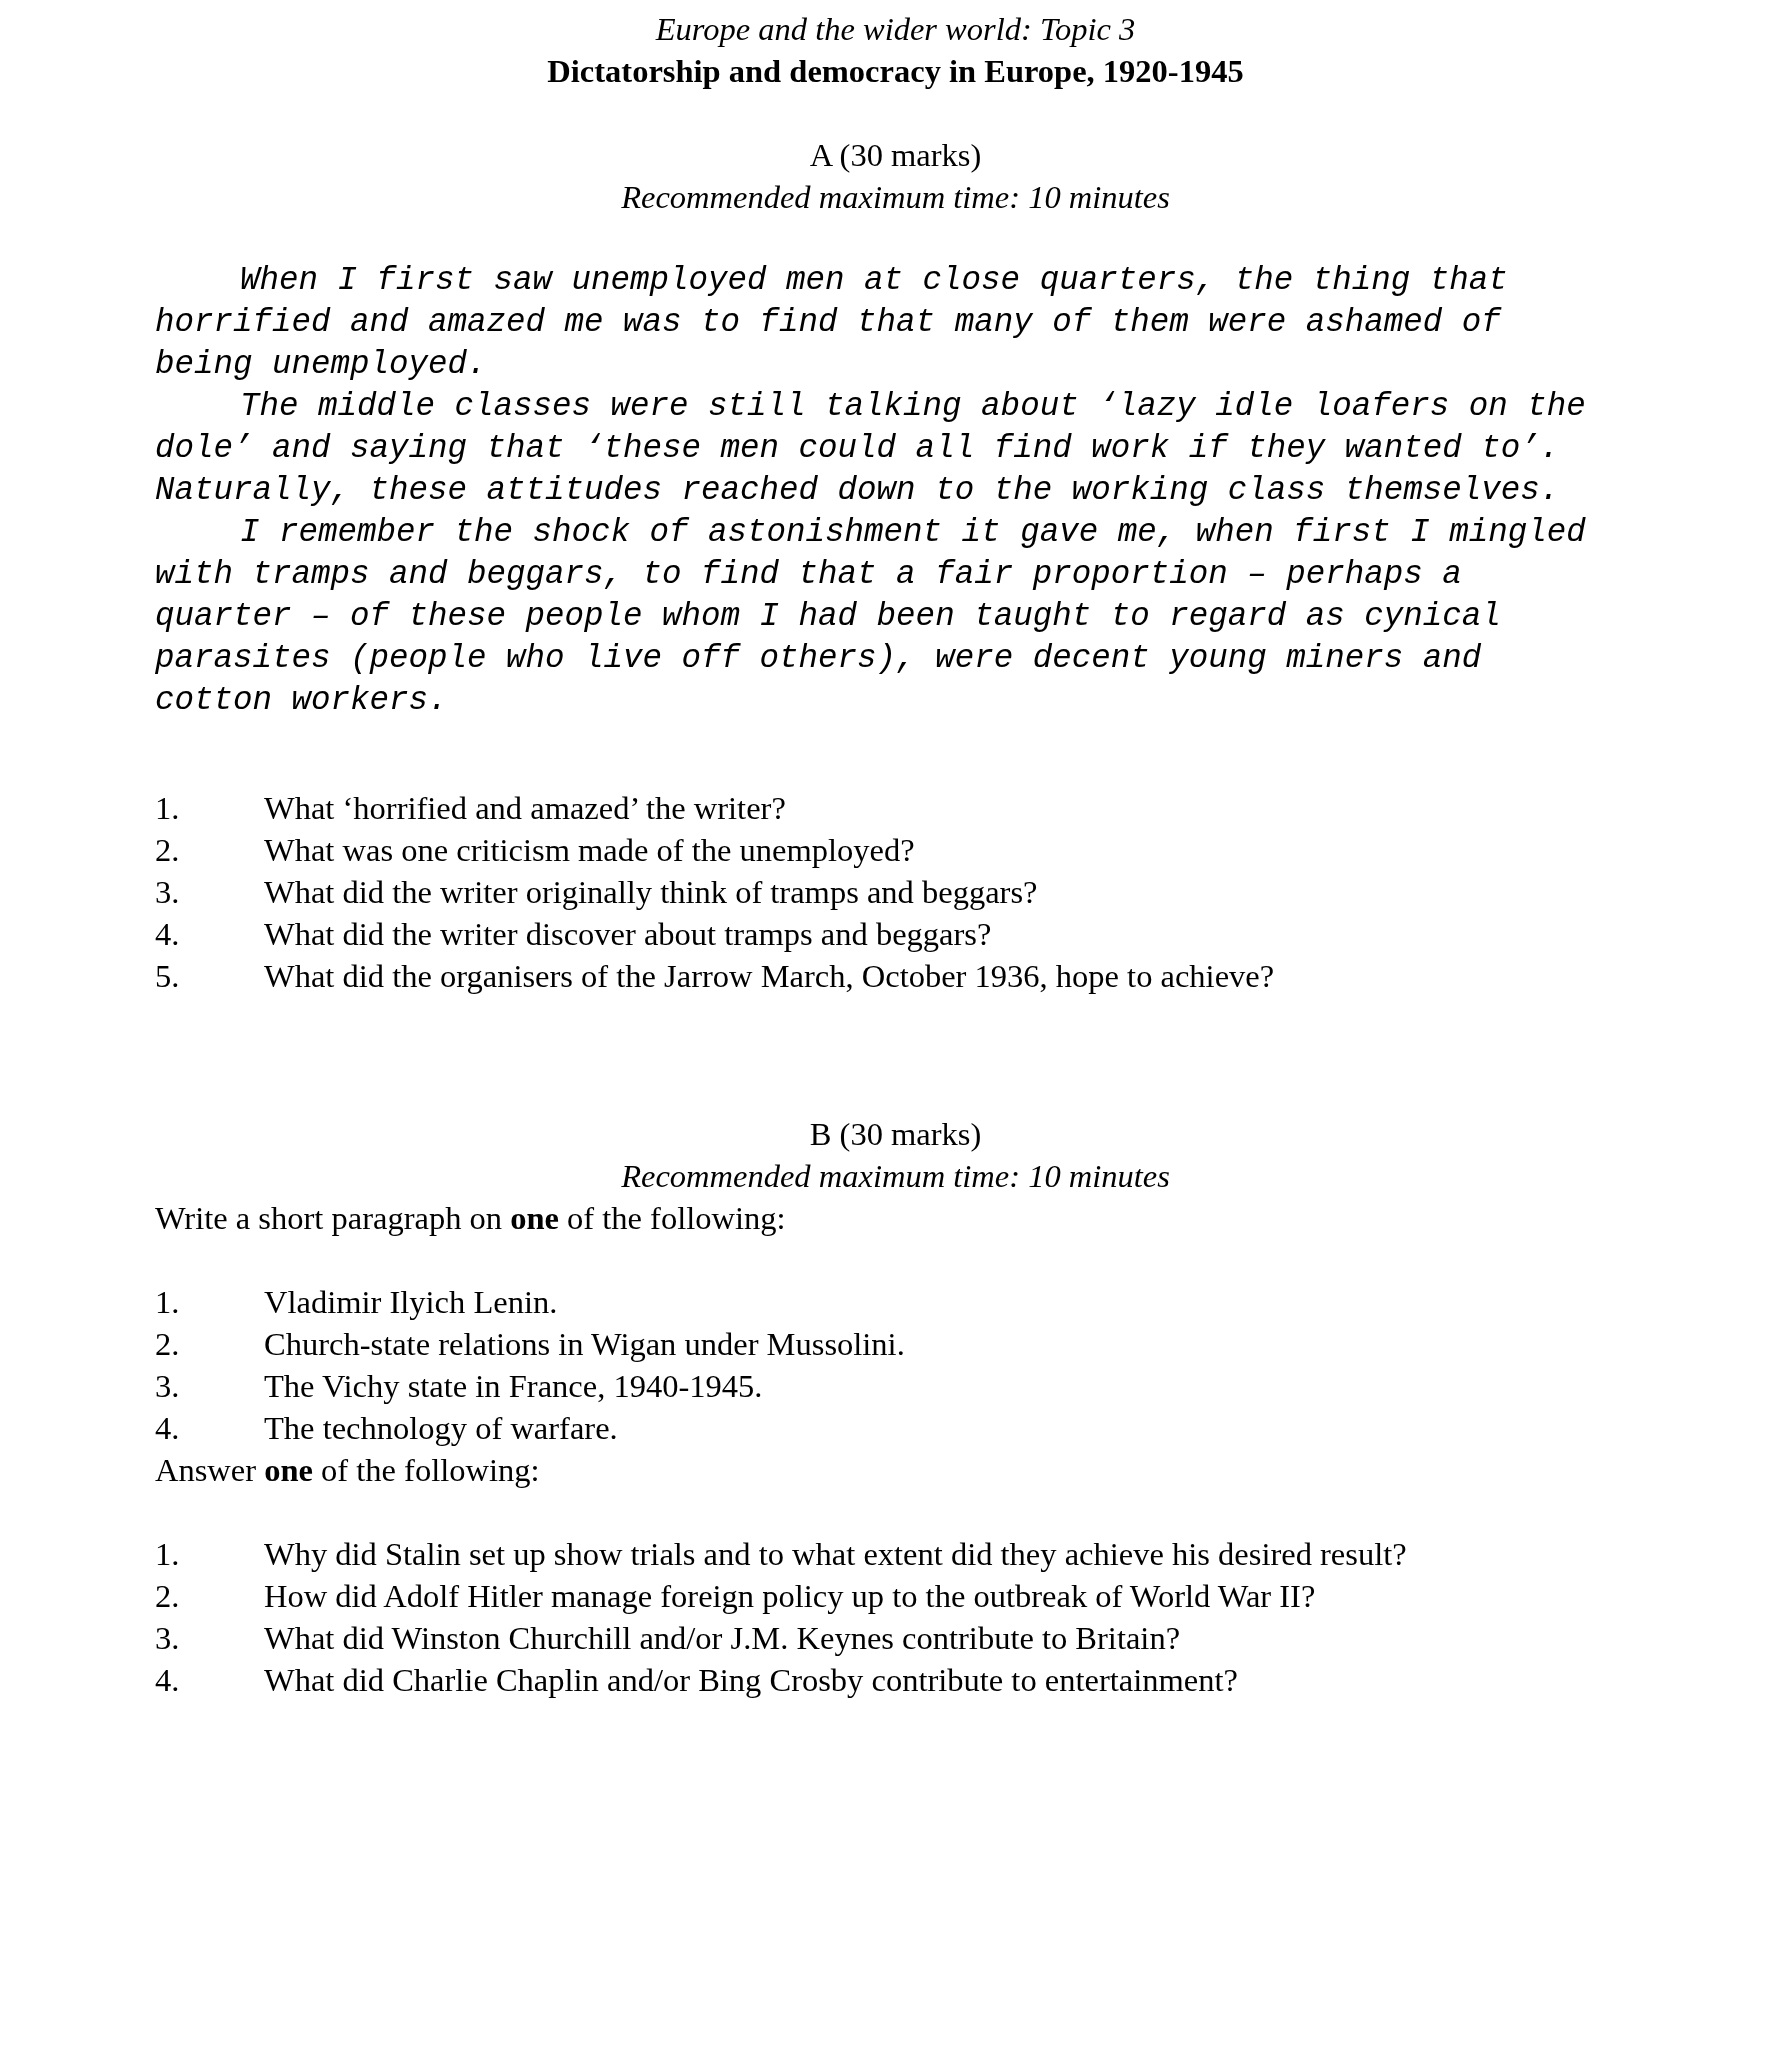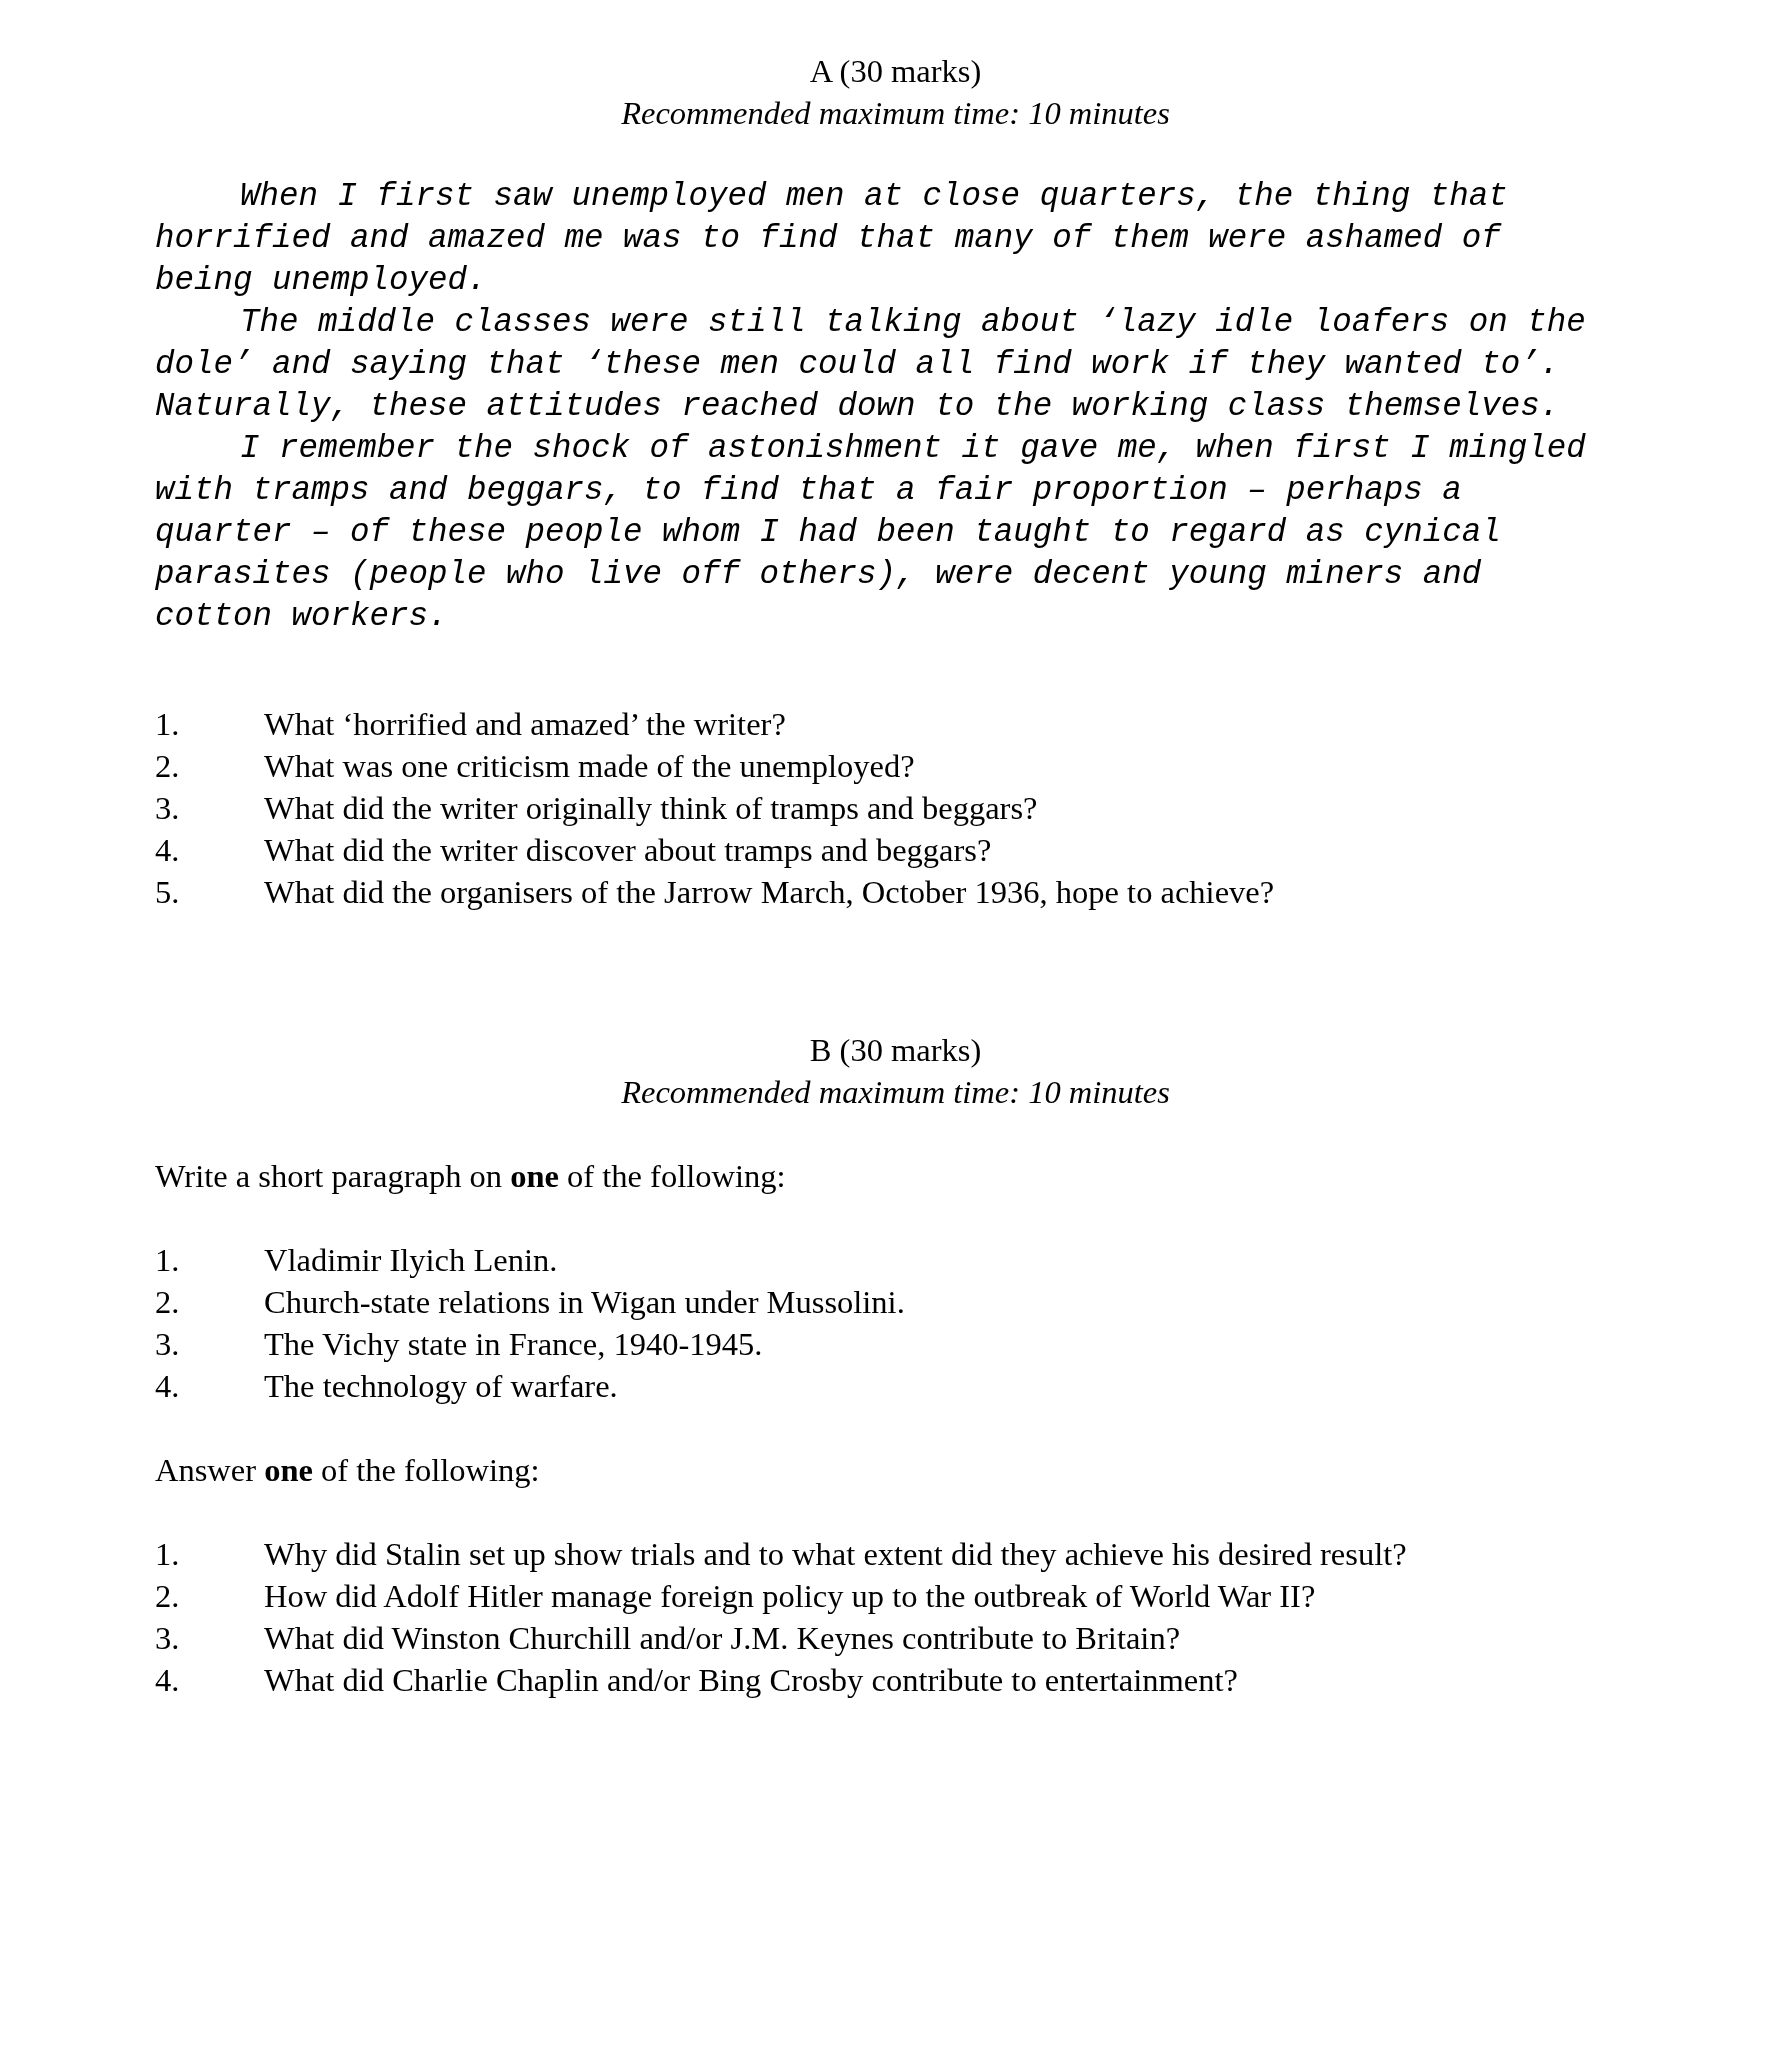--- a/index.html
+++ b/index.html
@@ -25,31 +25,35 @@
   .doc-header { }
   .section-head { margin-top: 42px; }
   .intro { margin-top: 42px; max-width: 1438px; }
   .extract { margin-top: 42px; max-width: 1438px; font-family: Liberation Mono, monospace; }
   .extract p { text-indent: 85px; }
 
   .num-list { margin-top: 42px; }
   .num-list.a-questions { margin-top: 65px; }
   .sec-b-head { margin-top: 116px; }
   .sec-c-head { margin-top: 123px; }
-  .prompt { margin-top: 42px; }
+  .prompt { }
 
   .qrow { display: flex; }
   .qnum { flex: 0 0 109px; }
   .qtext { flex: 1; white-space: pre-wrap; }
 </style>
 </head>
 <body>
 
 <div class="page">
 
+  <header class="doc-header">
+    <p class="center italic">Europe and the wider world: Topic 3</p>
+    <p class="center bold">Dictatorship and democracy in Europe, 1920-1945</p>
+  </header>
 
   <section>
     <div class="section-head">
       <p class="center">A (30 marks)</p>
       <p class="center italic">Recommended maximum time: 10 minutes</p>
     </div>
 
 
     <div class="extract italic">
       <p>When I first saw unemployed men at close quarters, the thing that horrified and amazed me was to find that many of them were ashamed of being unemployed.</p>

